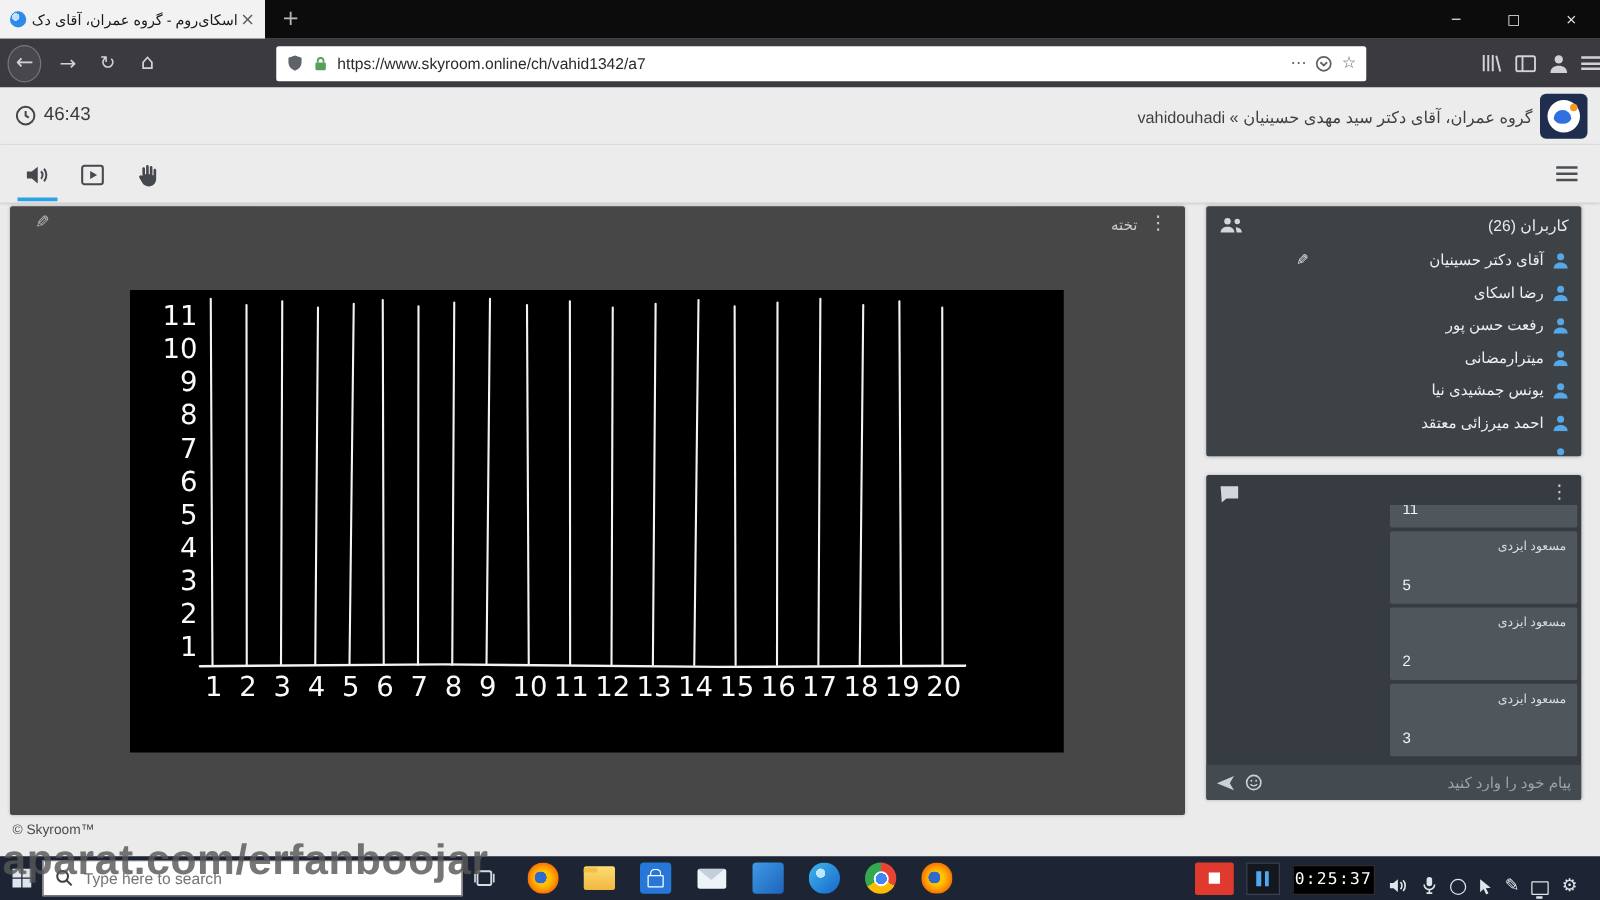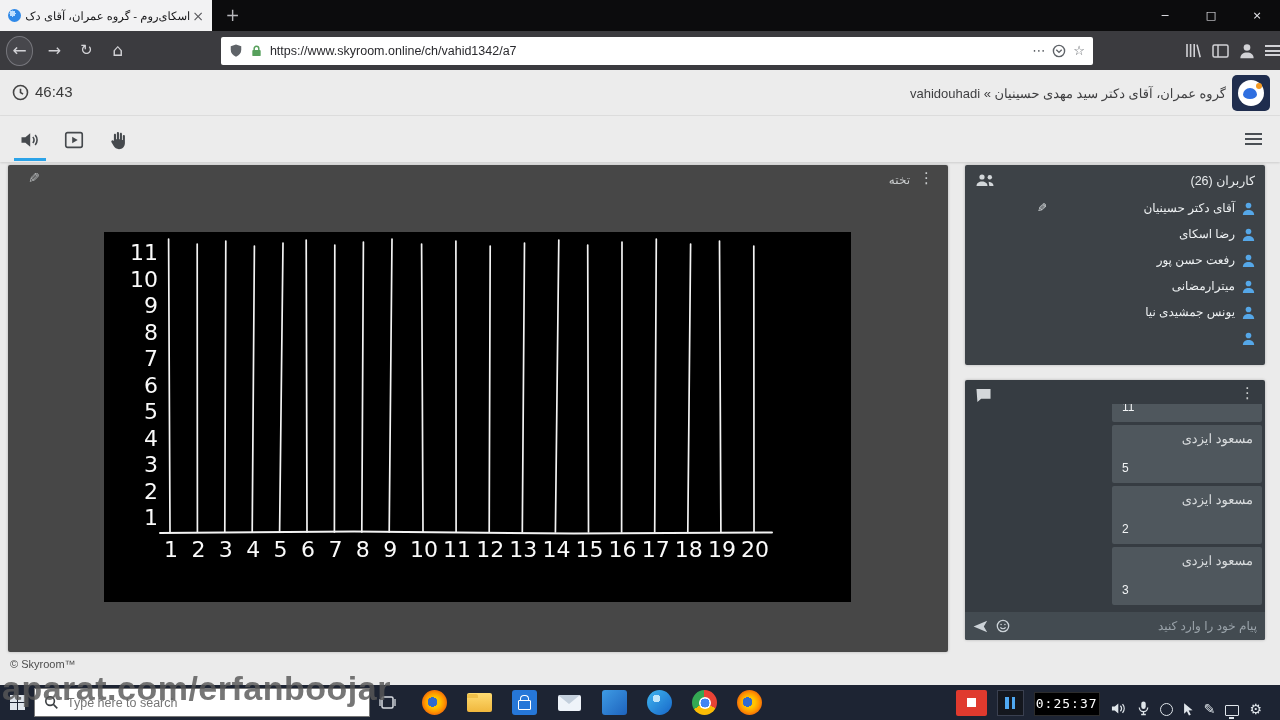--- a/index.html
+++ b/index.html
@@ -65,21 +65,21 @@
 .user-row{height:26px;display:flex;align-items:center;flex-direction:row-reverse;padding:0 10px;gap:7px;position:relative}
 .user-name{color:#edf0f2;font-size:12px;direction:rtl}
 .user-pencil{position:absolute;left:72px;color:#dfe3e5;font-size:12px;transform:scaleX(-1)}
 
 
 .chat{position:absolute;left:965px;top:380px;width:300px;height:260px;background:#363c42;border-radius:2px;overflow:hidden;box-shadow:0 0 3px rgba(0,0,0,.25)}
 .chat-kebab{position:absolute;right:10px;top:6px;color:#c9cccd;font-size:15px}
 .msgs{position:absolute;left:147px;right:3px;top:24px;bottom:30px;overflow:hidden}
 .msg{background:#4f575d;border-radius:2px;margin-bottom:3px;height:58px;padding:6px 9px;position:relative}
 .msg.partial{margin-top:-40px}
-.msg-sender{font-size:13px;color:#d9dcde;text-align:right;direction:rtl}
+.msg-sender{font-size:10px;color:#d9dcde;text-align:right;direction:rtl}
 .msg-text{position:absolute;left:10px;bottom:8px;font-size:12px;color:#f2f4f5}
 .chat-input{position:absolute;left:0;bottom:0;width:100%;height:28px;background:#434b51;display:flex;align-items:center;padding:0 8px;gap:8px}
 .chat-field{flex:1;background:transparent;border:none;outline:none;direction:rtl;text-align:right;font-size:12px;color:#e8e8e8;font-family:"Liberation Sans",sans-serif}
 .chat-field::placeholder{color:#9aa3aa}
 
 
 .sk-footer{position:absolute;left:10px;top:658px;font-size:11px;color:#4c4c4c}
 .watermark{position:absolute;left:2px;top:669px;font-size:34px;font-weight:bold;color:#585858;opacity:.82;z-index:60;letter-spacing:.5px;white-space:nowrap}
 
 
@@ -311,20 +311,27 @@
         <circle cx="6" cy="3.2" r="2.6" fill="#55a7e8"></circle>
         <path d="M.8 12c0-3 2.3-4.6 5.2-4.6s5.2 1.6 5.2 4.6z" fill="#55a7e8"></path>
       </svg>
     <span class="user-name">یونس جمشیدی نیا</span>
   </div>
   <div class="user-row">
     <svg width="13" height="13" viewBox="0 0 12 12">
         <circle cx="6" cy="3.2" r="2.6" fill="#55a7e8"></circle>
         <path d="M.8 12c0-3 2.3-4.6 5.2-4.6s5.2 1.6 5.2 4.6z" fill="#55a7e8"></path>
       </svg>
+    <span class="user-name">احمد میرزائی معتقد</span>
+  </div>
+  <div class="user-row">
+    <svg width="13" height="13" viewBox="0 0 12 12">
+        <circle cx="6" cy="3.2" r="2.6" fill="#55a7e8"></circle>
+        <path d="M.8 12c0-3 2.3-4.6 5.2-4.6s5.2 1.6 5.2 4.6z" fill="#55a7e8"></path>
+      </svg>
   </div>
 </div>
 
 <div class="chat">
   <div class="panel-head">
     <svg width="17" height="15" viewBox="0 0 18 16">
         <path d="M1.5 1h15v10.5H6.5L2.5 15z" fill="#d3d7da"></path>
       </svg>
   </div>
   <span class="chat-kebab glyph">⋮</span>

